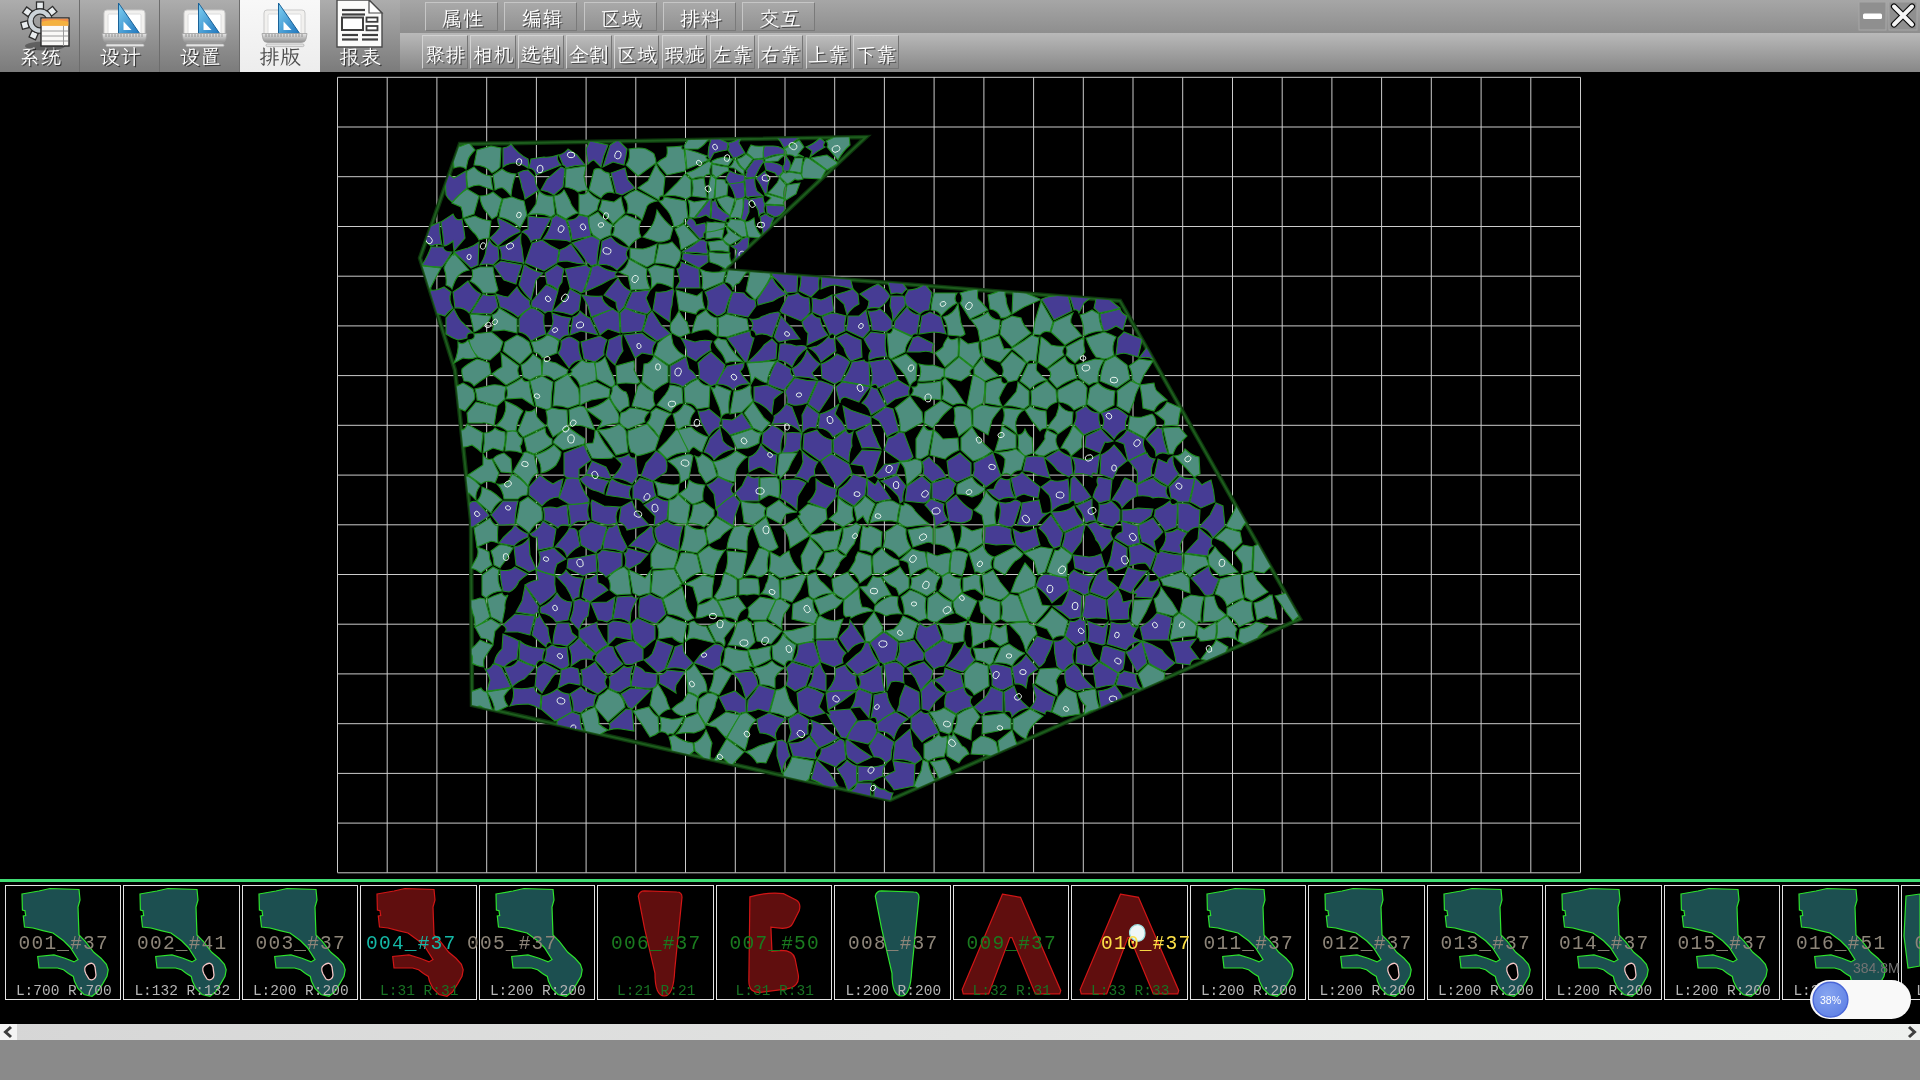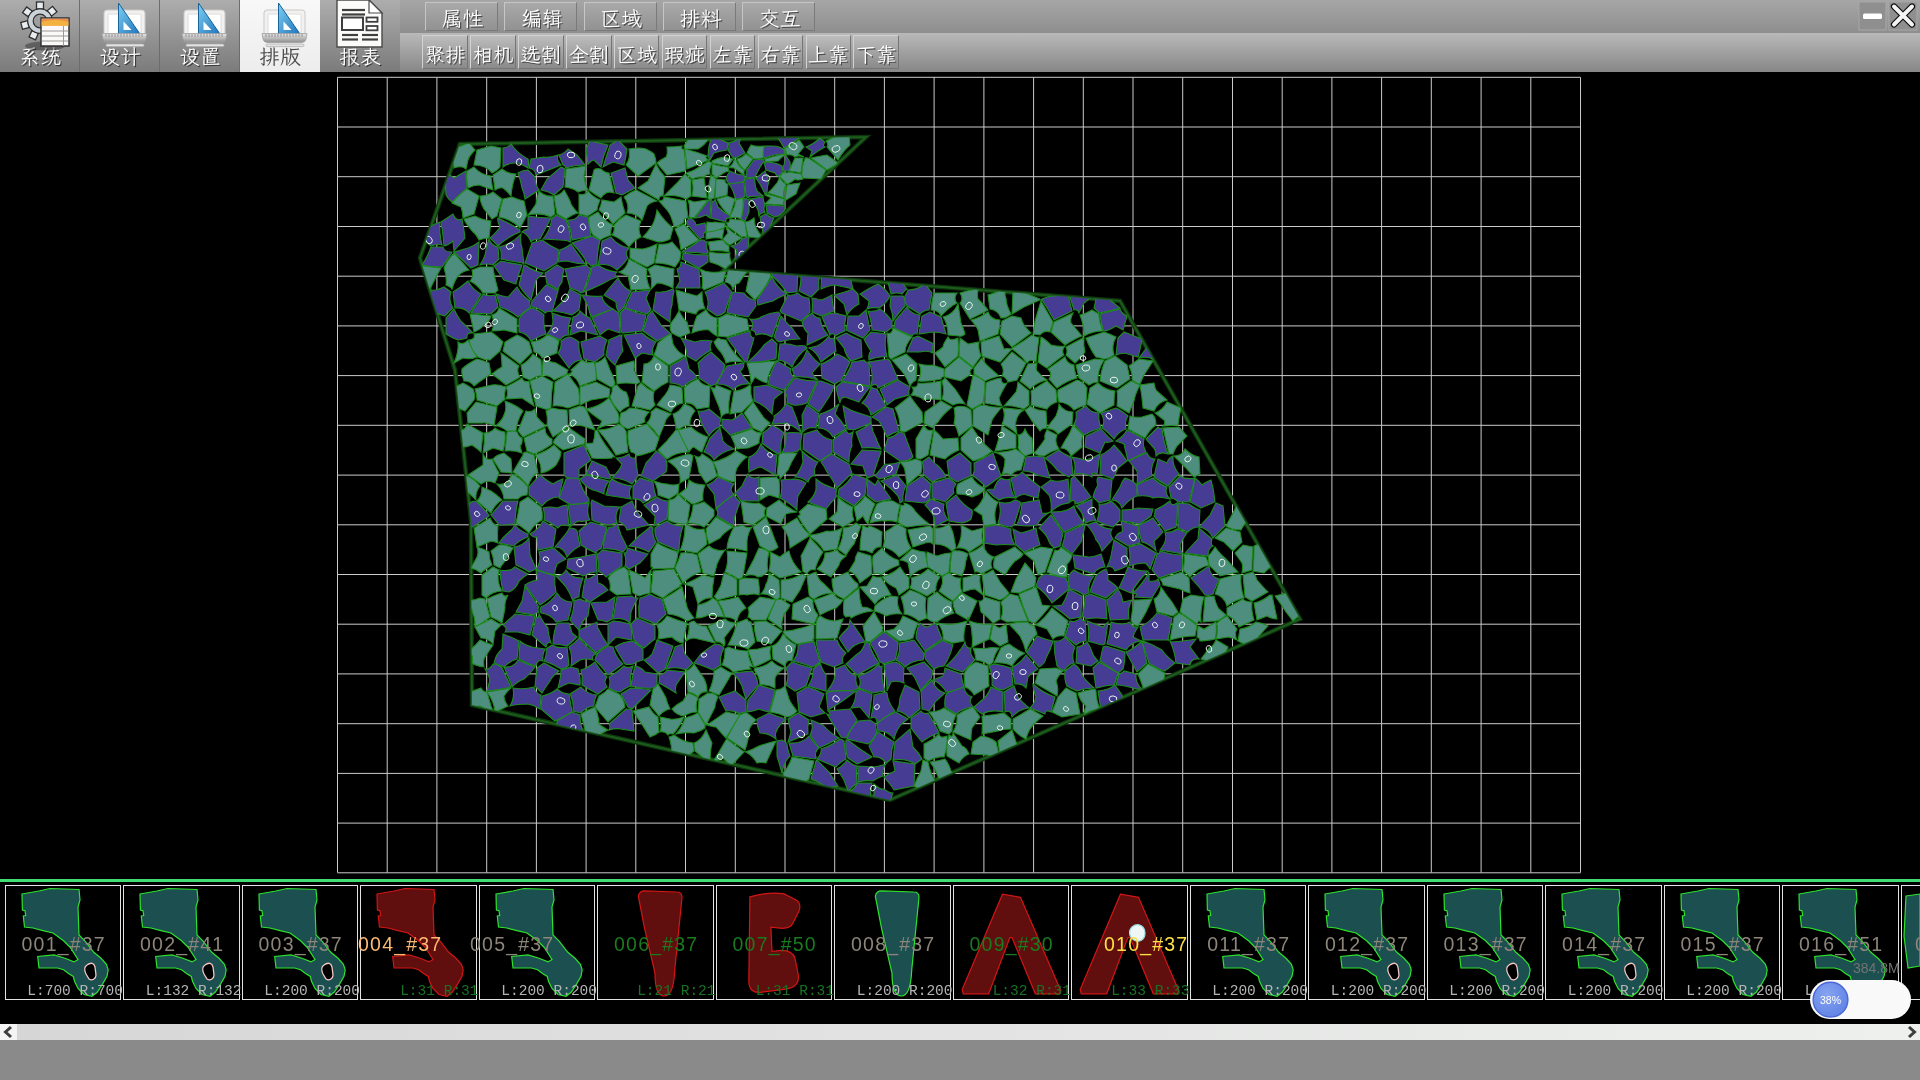--- a/index.html
+++ b/index.html
@@ -1,16 +1,16 @@
 <!DOCTYPE html>
 <html><head><meta charset="utf-8"><style>
 * {margin:0;padding:0;box-sizing:border-box}
 html,body {width:1920px;height:1080px;overflow:hidden;background:#000}
-.cnum {position:absolute;top:933px;width:118.5px;text-align:center;font-family:Liberation Sans, sans-serif;font-size:19.5px;letter-spacing:1.2px;z-index:6}
-.clr {position:absolute;top:983px;width:118.5px;text-align:right;font-family:"Liberation Mono",monospace;font-size:14.5px;z-index:6}
+.cnum {position:absolute;top:933px;width:118.5px;text-align:center;font-family:Liberation Mono, monospace;font-size:19.5px;letter-spacing:1.2px;z-index:6}
+.clr {position:absolute;top:983px;width:118.5px;text-align:center;font-family:"Liberation Mono",monospace;font-size:14.5px;z-index:6}
 </style></head><body>
 <svg width="0" height="0" style="position:absolute">
     <defs>
       <path id="c4E0A" d="M37 6 232 -1Q235 -1 237 -2Q239 -3 239 -5Q239 -8 236 -11Q233 -14 229 -16Q226 -18 223 -18Q222 -18 222 -18Q221 -18 220 -18Q215 -16 208 -16L127 -13L126 -98L198 -103Q200 -103 202 -104Q204 -105 204 -106Q204 -108 202 -111Q199 -114 195 -117Q192 -120 188 -120Q186 -120 185 -119Q182 -118 178 -117Q175 -117 172 -116L126 -114L126 -187Q126 -189 123 -191Q120 -193 117 -194Q113 -196 110 -196Q107 -197 106 -197Q104 -197 104 -195Q104 -194 104 -192Q108 -187 108 -180L110 -12L32 -10Q30 -10 29 -9Q27 -9 26 -9Q20 -9 15 -10Q14 -11 13 -11Q12 -11 12 -9Q12 -8 13 -4Q15 0 20 4Q22 6 28 6Q30 6 32 6Q34 6 37 6Z"></path>
       <path id="c4E0B" d="M111 -160V-7Q111 -3 110 0Q110 4 109 8Q109 9 109 10Q109 10 109 11Q109 16 117 21Q120 23 124 23Q128 23 128 16L128 -107L130 -106Q143 -98 157 -89Q172 -79 186 -68Q190 -65 192 -65Q194 -65 196 -67Q198 -69 200 -72Q201 -75 201 -76Q201 -78 200 -80Q198 -81 196 -83Q188 -89 178 -96Q168 -102 158 -108Q148 -114 141 -118Q134 -121 133 -121Q130 -121 128 -117V-162L224 -167Q226 -167 228 -168Q230 -169 230 -171Q230 -173 228 -176Q225 -179 222 -181Q218 -184 215 -184Q214 -184 214 -184Q209 -182 203 -182L36 -172H33Q30 -172 28 -172Q25 -172 23 -173Q21 -174 21 -174Q19 -174 19 -172Q19 -168 22 -164Q24 -160 27 -158Q30 -156 35 -156Q36 -156 38 -156Q40 -156 42 -156Z"></path>
       <path id="c4E92" d="M97 -108 162 -112Q159 -102 156 -90Q154 -79 150 -66L82 -63Q86 -74 90 -86Q94 -97 97 -108ZM34 10 235 4Q238 3 240 2Q242 2 242 0Q242 -2 239 -5Q236 -8 233 -11Q229 -14 226 -14Q225 -14 225 -14Q224 -14 223 -13Q218 -12 211 -11L153 -10Q161 -37 168 -64Q174 -92 180 -113Q180 -115 181 -116Q182 -118 182 -119Q182 -122 178 -125Q174 -128 168 -128H166L102 -124Q108 -144 113 -163L210 -168Q212 -169 214 -170Q216 -170 216 -172Q216 -174 214 -177Q211 -180 207 -183Q204 -185 201 -185Q200 -185 199 -185Q198 -185 198 -185Q195 -184 192 -184Q188 -183 185 -183L50 -174Q49 -174 47 -174Q46 -174 45 -174Q40 -174 34 -175Q33 -176 32 -176Q31 -176 31 -174Q31 -174 32 -170Q33 -166 37 -162Q41 -159 48 -159Q50 -159 51 -159Q53 -159 55 -159L96 -162Q90 -139 82 -115Q75 -92 68 -71Q67 -68 65 -66Q64 -63 64 -61Q64 -59 65 -56Q67 -52 70 -50Q72 -47 75 -47Q78 -47 80 -47Q82 -48 85 -48L147 -51Q144 -40 141 -30Q138 -20 135 -9L29 -6Q28 -6 26 -6Q25 -6 24 -6Q18 -6 12 -7Q12 -7 11 -7Q9 -7 9 -6L10 -3Q10 -1 12 2Q14 5 17 8Q20 10 26 10Q28 10 30 10Q32 10 34 10Z"></path>
       <path id="c4EA4" d="M127 -35Q142 -22 159 -11Q176 0 191 7Q206 14 216 18Q226 22 227 22Q230 22 233 19Q236 17 239 14Q241 11 241 10Q241 8 236 6Q178 -12 138 -46Q146 -55 154 -66Q162 -76 169 -88Q170 -88 170 -89Q170 -92 167 -95Q164 -99 160 -101Q157 -104 155 -104Q152 -104 152 -99Q152 -96 151 -92Q149 -88 143 -79Q138 -71 125 -56Q117 -65 109 -74Q100 -82 93 -92Q90 -96 88 -96Q85 -96 82 -93Q79 -90 79 -87Q79 -86 82 -81Q85 -76 90 -71Q95 -66 100 -60Q106 -55 110 -51Q114 -47 115 -46Q107 -38 96 -28Q85 -19 67 -8Q49 3 20 15Q15 18 15 20Q15 22 18 22Q20 22 23 21Q31 19 43 15Q55 11 69 4Q83 -2 98 -12Q113 -21 127 -35ZM102 -125Q102 -127 100 -131Q97 -134 94 -136Q90 -139 89 -139Q87 -139 86 -135Q86 -134 84 -130Q83 -127 78 -121Q74 -114 64 -105Q54 -95 38 -82Q32 -78 32 -75Q32 -74 34 -74Q38 -74 44 -77Q50 -80 58 -85Q65 -90 73 -96Q81 -102 88 -108Q94 -114 98 -119Q102 -123 102 -125ZM200 -84Q202 -84 204 -86Q207 -88 208 -91Q210 -94 210 -96Q210 -98 206 -102Q199 -108 190 -115Q181 -122 173 -128Q165 -133 160 -137Q154 -140 153 -140Q151 -140 149 -138Q148 -136 146 -134Q146 -132 146 -131Q146 -129 149 -126Q160 -119 172 -109Q184 -98 194 -88Q198 -84 200 -84ZM52 -142 219 -152Q224 -152 224 -155Q224 -158 221 -161Q218 -163 214 -165Q211 -167 209 -167Q208 -167 207 -167Q204 -166 200 -165Q197 -165 194 -165L132 -161L132 -194Q132 -196 129 -198Q125 -199 121 -200Q117 -200 116 -200Q112 -200 112 -198Q112 -197 113 -196Q116 -191 116 -186L116 -160L46 -156H43Q40 -156 37 -156Q34 -156 31 -156Q31 -156 30 -157Q30 -157 30 -157Q28 -157 28 -155Q28 -154 28 -154Q32 -145 35 -143Q39 -141 43 -141Q45 -141 47 -141Q50 -141 52 -142Z"></path>
       <path id="c5168" d="M50 11 220 6Q223 5 224 4Q226 4 226 2Q226 -1 224 -4Q221 -7 218 -9Q214 -12 212 -12Q211 -12 210 -11Q207 -10 204 -9Q202 -9 198 -8L131 -6L132 -45L186 -48Q188 -48 190 -49Q192 -50 192 -51Q192 -53 190 -56Q187 -59 184 -61Q181 -64 178 -64Q178 -64 177 -63Q172 -61 166 -61L132 -59L132 -93L177 -96Q180 -96 181 -97Q183 -98 183 -100Q183 -101 181 -104Q178 -107 176 -109Q172 -112 170 -112Q169 -112 168 -111Q163 -109 158 -109L83 -105H80Q78 -105 75 -106Q73 -106 70 -106Q70 -106 68 -106Q67 -106 67 -105Q67 -104 68 -102Q71 -94 75 -92Q80 -91 82 -91Q83 -91 84 -91Q86 -91 88 -91L116 -92L116 -58L74 -57H72Q66 -57 60 -58Q60 -58 58 -58Q57 -58 57 -57Q57 -55 59 -51Q61 -47 64 -44Q67 -42 73 -42Q74 -42 76 -42Q77 -42 78 -42L115 -44L115 -6L45 -3H42Q37 -3 32 -4Q31 -5 30 -5Q28 -5 28 -4Q28 -2 30 2Q32 6 35 9Q38 11 44 11Q45 11 46 11Q48 11 50 11ZM106 -188 111 -183Q93 -152 67 -128Q42 -103 14 -83Q9 -79 9 -77Q9 -76 11 -76Q13 -76 24 -81Q34 -86 50 -96Q67 -107 86 -125Q104 -143 123 -169Q136 -154 151 -140Q166 -127 180 -116Q194 -105 206 -97Q218 -90 225 -86Q233 -82 234 -82Q236 -82 239 -83Q242 -85 246 -89Q248 -91 248 -93Q248 -94 244 -96Q227 -104 210 -115Q192 -126 177 -139Q161 -152 148 -164Q135 -177 127 -186L116 -200Q114 -202 112 -203Q109 -204 104 -204Q100 -204 97 -202Q95 -201 95 -200Q95 -198 97 -197Q100 -195 102 -193Q104 -191 106 -188Z"></path>
       <path id="c5272" d="M110 -34 106 -6 57 -4 55 -32ZM58 8 121 6Q127 6 127 3Q127 0 120 -7L126 -33Q126 -34 127 -35Q127 -36 127 -38Q127 -41 124 -44Q121 -48 114 -48H114L89 -46V-64L150 -66Q152 -66 153 -67Q155 -68 155 -70Q155 -72 153 -75Q150 -78 148 -79Q145 -81 143 -81Q142 -81 141 -80Q138 -80 136 -79Q134 -78 130 -78L89 -76V-93L120 -94Q124 -95 124 -98Q124 -101 120 -104Q116 -108 113 -108Q112 -108 111 -108Q109 -107 107 -106Q104 -106 100 -106L89 -105V-122Q104 -126 121 -130Q124 -131 124 -134Q124 -137 122 -140Q121 -144 119 -146Q117 -148 115 -148Q114 -148 112 -146Q110 -144 107 -142Q105 -140 104 -140Q97 -137 89 -134V-144Q89 -146 86 -148Q83 -150 80 -150Q76 -152 74 -152Q72 -152 72 -150Q72 -149 72 -148Q74 -145 74 -142Q75 -139 75 -136V-130Q66 -128 57 -126Q48 -124 40 -123Q33 -121 33 -118Q33 -116 39 -116H41Q49 -116 57 -117Q66 -118 75 -120V-104L54 -103Q53 -103 52 -103Q50 -103 49 -103Q45 -103 41 -104Q41 -104 40 -104Q38 -104 38 -103Q38 -102 39 -102Q42 -94 44 -92Q46 -91 50 -91Q52 -91 54 -91Q55 -91 57 -91L75 -92L75 -76L30 -74H27Q22 -74 17 -75Q16 -75 16 -75Q14 -75 14 -74Q14 -73 16 -69Q18 -64 21 -62Q22 -61 27 -61Q28 -61 30 -61Q32 -61 34 -61L75 -63V-46L54 -45Q48 -48 44 -48Q40 -50 38 -50Q36 -50 36 -48Q36 -47 36 -46Q37 -45 37 -44Q38 -41 39 -38Q40 -36 40 -32L42 -8Q43 -6 43 -3Q43 -1 43 2Q43 3 43 5Q43 7 43 9V11Q43 16 47 18Q51 20 54 20Q58 20 58 16V16ZM163 -143 163 -59Q163 -56 163 -52Q162 -49 162 -45Q162 -44 162 -44Q162 -43 162 -42Q162 -38 165 -36Q168 -34 171 -33L174 -32Q179 -32 179 -38L178 -149Q178 -152 177 -153Q175 -155 170 -156Q168 -158 165 -158Q163 -158 162 -158Q158 -158 158 -157Q158 -156 159 -156Q159 -155 160 -154Q163 -149 163 -143ZM38 -153 134 -160Q130 -150 126 -142Q124 -138 124 -135Q124 -132 126 -132Q128 -132 132 -137Q136 -141 141 -147Q146 -153 149 -158Q153 -163 153 -165Q153 -168 149 -171Q146 -174 142 -174H141L90 -170L90 -189Q90 -192 86 -194Q83 -196 78 -197Q74 -198 72 -198Q70 -198 70 -196Q70 -195 70 -194Q72 -191 73 -188Q74 -186 74 -184L74 -169L40 -166L40 -168Q41 -170 41 -170Q41 -171 41 -172Q41 -174 38 -176Q34 -176 31 -176Q29 -176 28 -175Q27 -174 26 -171Q25 -162 22 -152Q20 -143 16 -135Q15 -132 15 -131Q15 -129 17 -127Q20 -126 22 -125Q25 -124 26 -124Q28 -124 29 -125Q31 -127 33 -133Q34 -140 38 -153ZM206 -187 205 6Q199 3 191 0Q183 -4 174 -8Q170 -11 168 -11Q166 -11 166 -9Q166 -7 169 -3Q173 1 179 6Q184 11 190 16Q197 20 202 24Q207 26 210 26Q213 26 217 23Q222 20 222 13Q222 11 222 9Q222 7 222 5L222 -193Q222 -196 221 -197Q219 -199 214 -201Q208 -203 204 -203Q201 -203 201 -201Q201 -200 202 -198Q204 -196 205 -193Q206 -190 206 -187Z"></path>
       <path id="c533A" d="M26 -166Q27 -164 29 -164Q31 -163 35 -163L41 -164L40 -11V-10Q40 2 45 8Q50 13 62 14Q81 15 110 15Q174 14 227 10Q232 9 232 6Q232 5 230 2Q228 -2 226 -4Q223 -7 220 -7Q220 -7 218 -6Q210 -2 176 -1Q142 0 109 0Q87 0 64 -1Q59 -1 57 -3Q55 -6 55 -12L56 -164L210 -171Q216 -172 216 -175Q216 -176 214 -179Q212 -182 209 -185Q206 -187 203 -187Q201 -187 200 -186Q195 -184 189 -184L36 -176H33Q29 -176 23 -177Q23 -177 22 -177Q20 -177 20 -176Q20 -175 22 -171Q23 -168 26 -166ZM166 -158V-156Q166 -152 163 -144Q161 -137 157 -129Q154 -121 149 -113Q145 -105 141 -98Q130 -108 119 -118Q108 -128 96 -138Q93 -140 91 -140Q88 -140 86 -138Q84 -136 83 -133Q82 -131 82 -131Q82 -130 84 -128Q97 -117 109 -107Q122 -96 133 -86Q122 -67 105 -51Q89 -34 73 -22Q69 -19 69 -17Q69 -15 71 -15Q73 -15 76 -17Q94 -25 107 -36Q120 -46 129 -56Q139 -67 144 -74Q156 -64 166 -53Q176 -42 186 -30Q190 -26 192 -26Q195 -26 198 -30Q202 -33 202 -36Q202 -39 198 -42Q176 -66 153 -87Q162 -100 169 -115Q176 -130 184 -147Q184 -148 184 -148Q184 -152 181 -154Q178 -157 174 -159Q170 -161 168 -161Q166 -161 166 -158Z"></path>
@@ -982,36 +982,36 @@
 <div style="position:absolute;left:4.5px;top:884.5px;width:116.5px;height:115px;border:1.5px solid #e3e3e3;background:#000"></div>
 <div class="cnum" style="left:4.5px;color:#8d8579">001_#37</div>
 <div class="clr" style="left:4.5px;color:#b4b4b4">L:700 R:700</div>
 <div style="position:absolute;left:123.0px;top:884.5px;width:116.5px;height:115px;border:1.5px solid #e3e3e3;background:#000"></div>
 <div class="cnum" style="left:123.0px;color:#8d8579">002_#41</div>
 <div class="clr" style="left:123.0px;color:#b4b4b4">L:132 R:132</div>
 <div style="position:absolute;left:241.5px;top:884.5px;width:116.5px;height:115px;border:1.5px solid #e3e3e3;background:#000"></div>
 <div class="cnum" style="left:241.5px;color:#8d8579">003_#37</div>
 <div class="clr" style="left:241.5px;color:#b4b4b4">L:200 R:200</div>
 <div style="position:absolute;left:360.0px;top:884.5px;width:116.5px;height:115px;border:1.5px solid #e3e3e3;background:#000"></div>
-<div class="cnum" style="left:341px;color:#fdba74">004_#37</div>
+<div class="cnum" style="left:352px;color:#14b8a6">004_#37</div>
 <div class="clr" style="left:360.0px;color:#187223">L:31 R:31</div>
 <div style="position:absolute;left:478.5px;top:884.5px;width:116.5px;height:115px;border:1.5px solid #e3e3e3;background:#000"></div>
 <div class="cnum" style="left:453px;color:#8d8579">005_#37</div>
 <div class="clr" style="left:478.5px;color:#b4b4b4">L:200 R:200</div>
 <div style="position:absolute;left:597.0px;top:884.5px;width:116.5px;height:115px;border:1.5px solid #e3e3e3;background:#000"></div>
 <div class="cnum" style="left:597.0px;color:#1a7a1f">006_#37</div>
 <div class="clr" style="left:597.0px;color:#187223">L:21 R:21</div>
 <div style="position:absolute;left:715.5px;top:884.5px;width:116.5px;height:115px;border:1.5px solid #e3e3e3;background:#000"></div>
 <div class="cnum" style="left:715.5px;color:#1a7a1f">007_#50</div>
 <div class="clr" style="left:715.5px;color:#187223">L:31 R:31</div>
 <div style="position:absolute;left:834.0px;top:884.5px;width:116.5px;height:115px;border:1.5px solid #e3e3e3;background:#000"></div>
 <div class="cnum" style="left:834.0px;color:#8d8579">008_#37</div>
 <div class="clr" style="left:834.0px;color:#b4b4b4">L:200 R:200</div>
 <div style="position:absolute;left:952.5px;top:884.5px;width:116.5px;height:115px;border:1.5px solid #e3e3e3;background:#000"></div>
-<div class="cnum" style="left:952.5px;color:#1a7a1f">009_#30</div>
+<div class="cnum" style="left:952.5px;color:#1a7a1f">009_#37</div>
 <div class="clr" style="left:952.5px;color:#187223">L:32 R:31</div>
 <div style="position:absolute;left:1071.0px;top:884.5px;width:116.5px;height:115px;border:1.5px solid #e3e3e3;background:#000"></div>
 <div class="cnum" style="left:1087px;color:#fde047">010_#37</div>
 <div class="clr" style="left:1071.0px;color:#187223">L:33 R:33</div>
 <div style="position:absolute;left:1189.5px;top:884.5px;width:116.5px;height:115px;border:1.5px solid #e3e3e3;background:#000"></div>
 <div class="cnum" style="left:1189.5px;color:#8d8579">011_#37</div>
 <div class="clr" style="left:1189.5px;color:#b4b4b4">L:200 R:200</div>
 <div style="position:absolute;left:1308.0px;top:884.5px;width:116.5px;height:115px;border:1.5px solid #e3e3e3;background:#000"></div>
 <div class="cnum" style="left:1308.0px;color:#8d8579">012_#37</div>
 <div class="clr" style="left:1308.0px;color:#b4b4b4">L:200 R:200</div>

